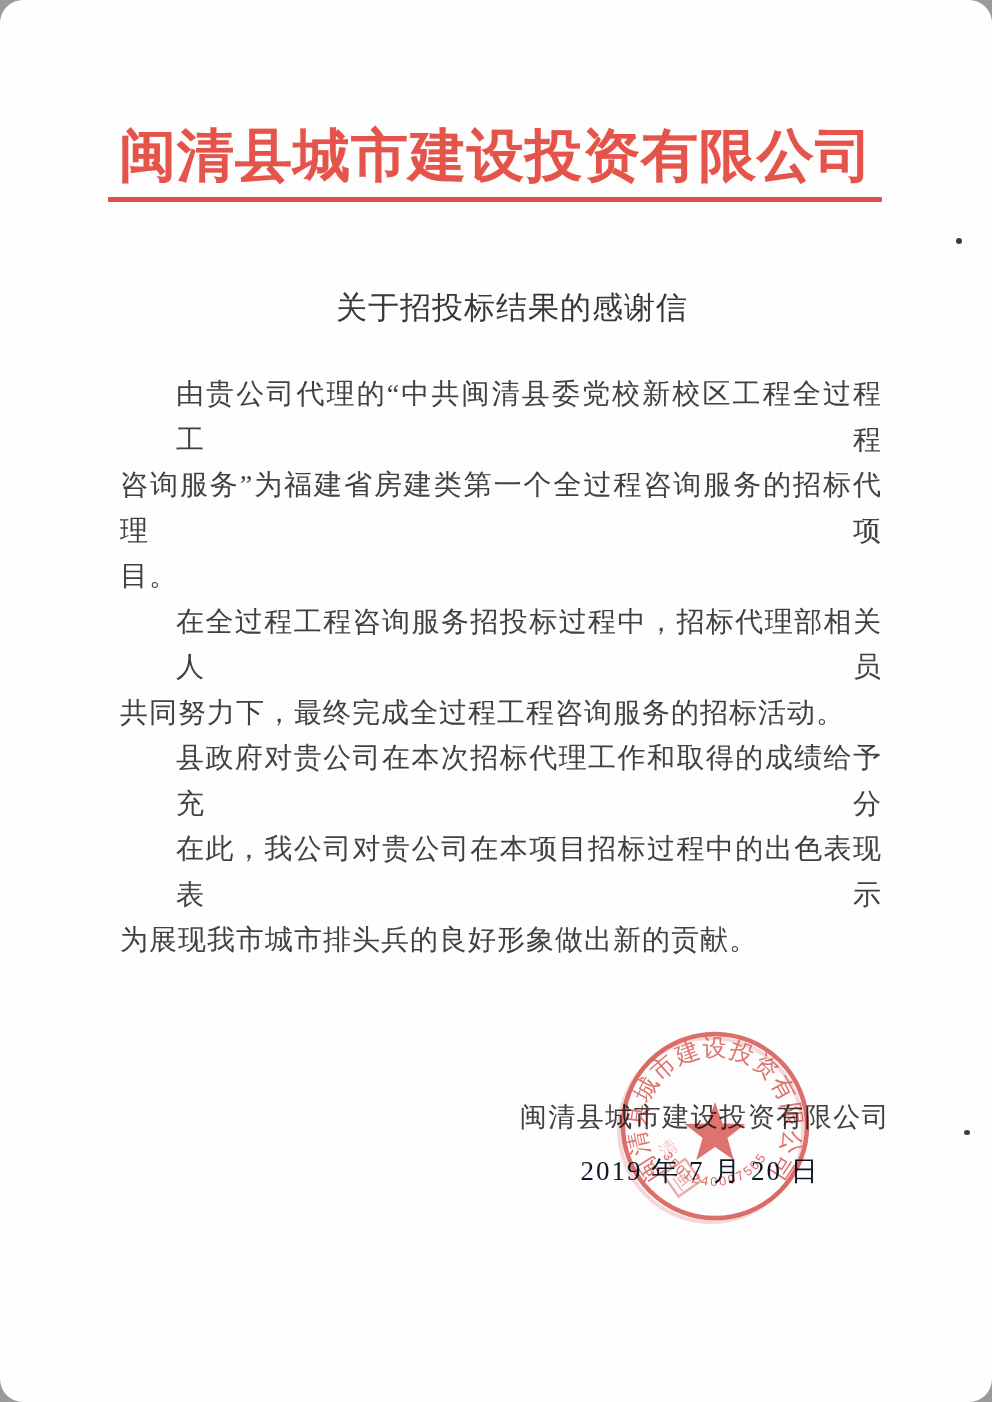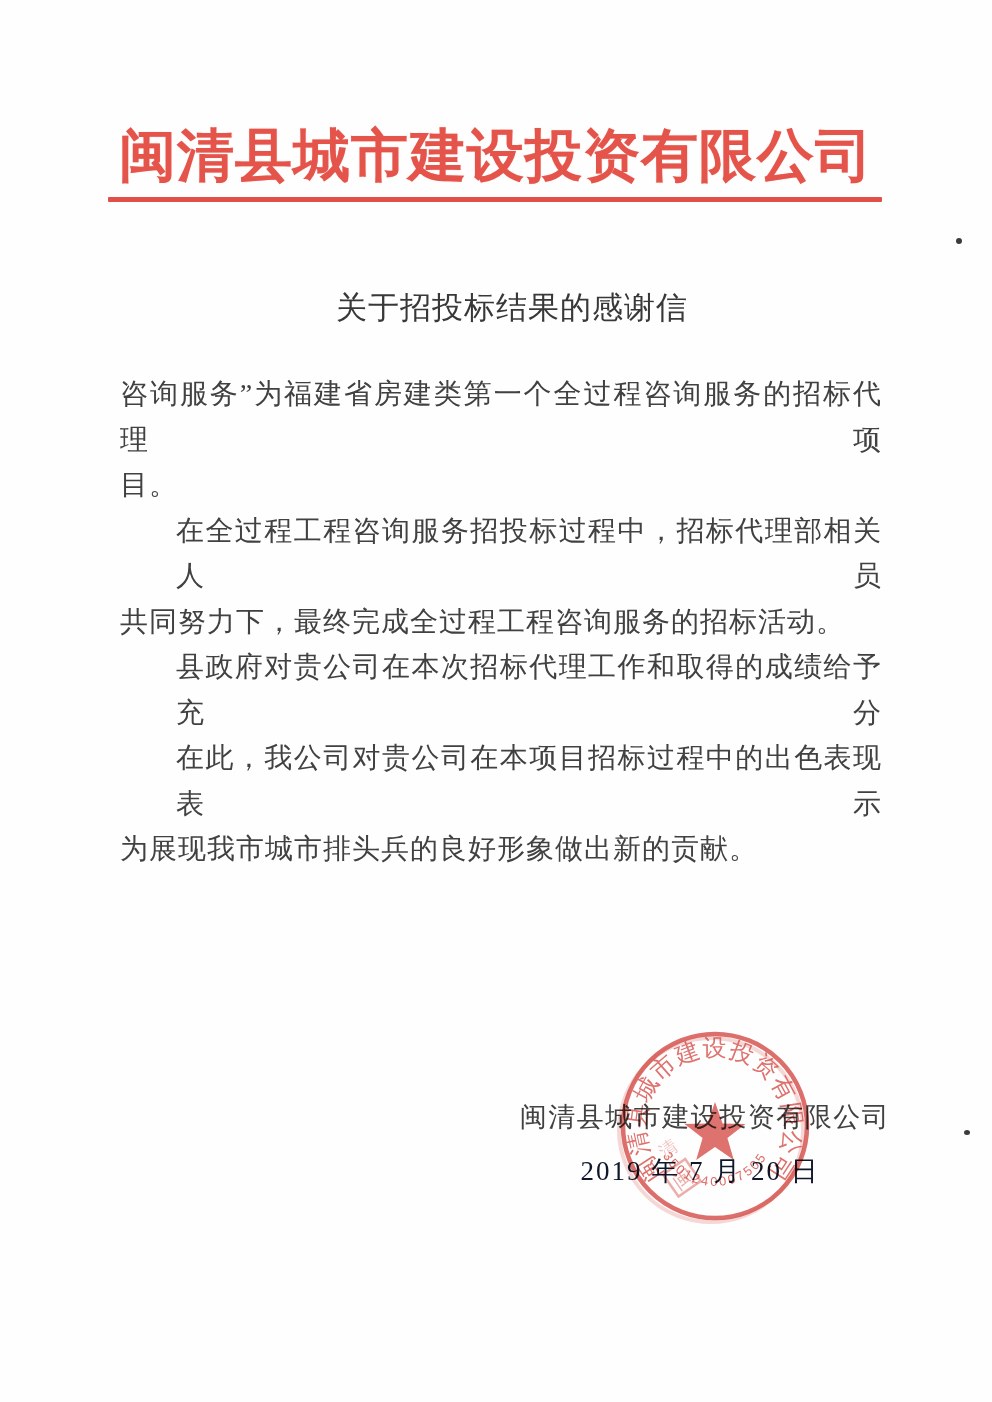--- a/index.html
+++ b/index.html
@@ -1,19 +1,20 @@
 <!DOCTYPE html>
 <html><head>
 <meta charset="utf-8">
 <style>
   html,body{margin:0;padding:0;background:#9a9a9a;}
   .page{
     position:relative;width:992px;height:1402px;margin:0 auto;
     background:#fefefe;overflow:hidden;
     font-family:"Liberation Serif","DejaVu Serif",serif;
+    border-radius:23px;
   }
   .letterhead{
     position:absolute;top:118px;left:0;width:100%;
     text-align:center;font-size:57px;line-height:76px;font-weight:700;
     color:#e4544a;letter-spacing:1px;
     font-family:"Liberation Serif","DejaVu Serif",serif;
     text-shadow:0 0 1px rgba(228,84,74,.45);
   }
   .rule{
     position:absolute;top:197px;left:108px;width:774px;height:5px;
@@ -59,20 +60,21 @@
 
 <div class="page">
 
   <div class="letterhead">闽清县城市建设投资有限公司</div>
 
   <div class="rule"></div>
 
   <div class="doc-title">关于招投标结果的感谢信</div>
 
   <div class="body-block">
+      <div class="line j ind">由贵公司代理的“中共闽清县委党校新校区工程全过程工程</div>
       <div class="line j">咨询服务”为福建省房建类第一个全过程咨询服务的招标代理项</div>
       <div class="line">目。</div>
       <div class="line j ind">在全过程工程咨询服务招投标过程中，招标代理部相关人员</div>
       <div class="line">共同努力下，最终完成全过程工程咨询服务的招标活动。</div>
       <div class="line j ind">县政府对贵公司在本次招标代理工作和取得的成绩给予充分</div>
       <div class="line j ind">在此，我公司对贵公司在本项目招标过程中的出色表现表示</div>
       <div class="line">为展现我市城市排头兵的良好形象做出新的贡献。</div>
     </div>
 
   <div class="sig-company">闽清县城市建设投资有限公司</div>

